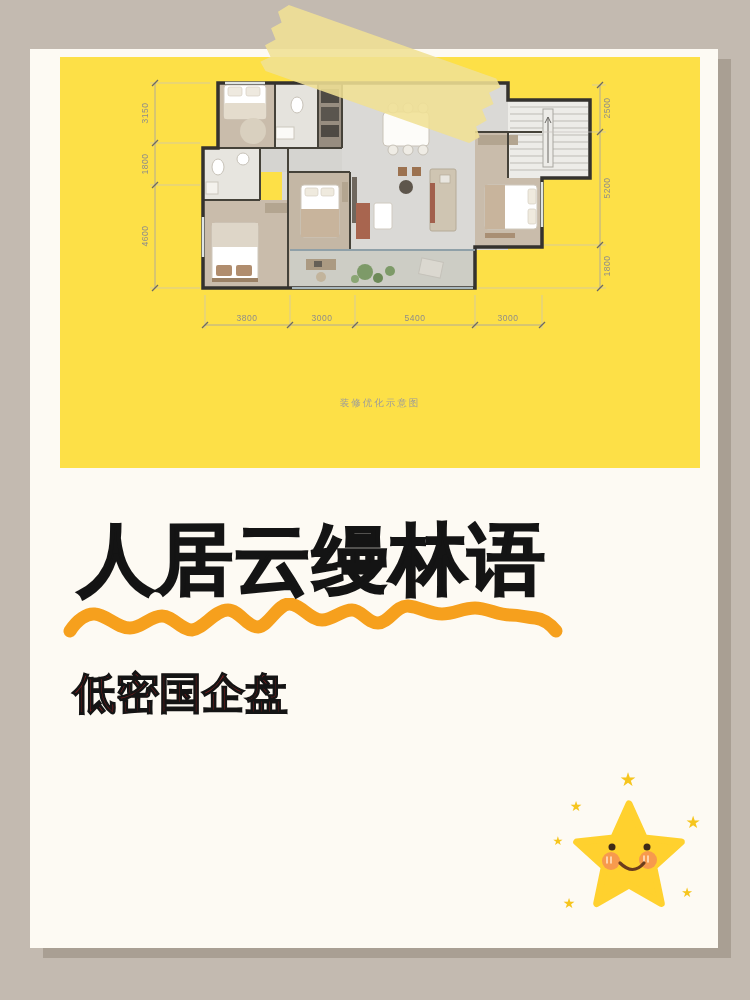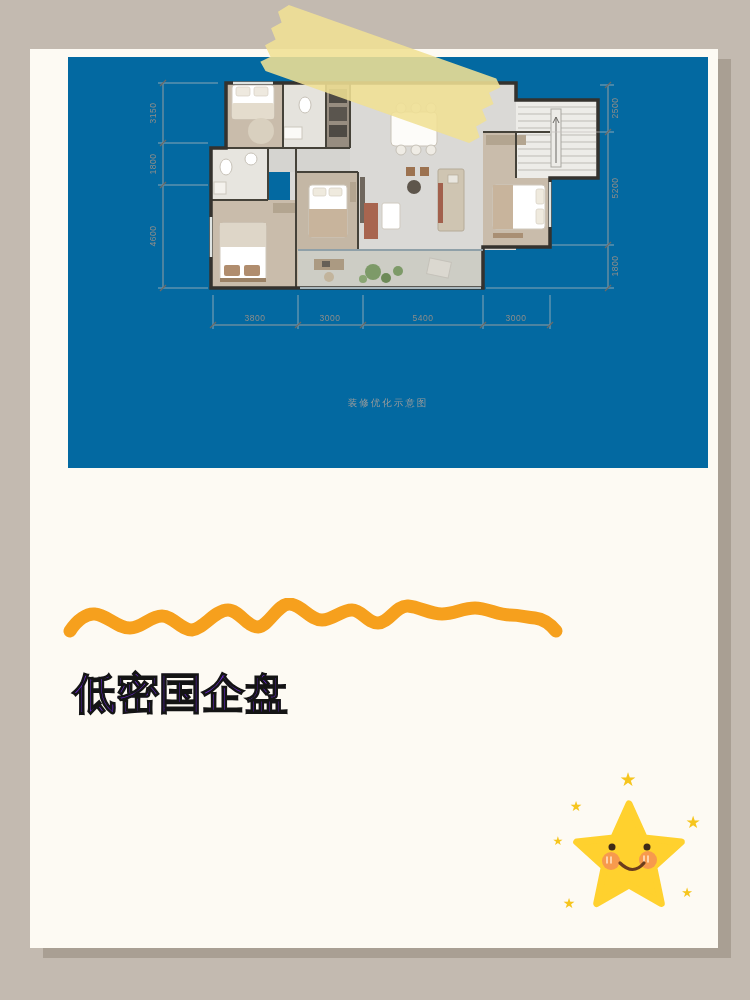--- a/index.html
+++ b/index.html
@@ -1,27 +1,27 @@
 <!DOCTYPE html>
 <html><head>
 <meta charset="utf-8">
 <style>
   html,body{margin:0;padding:0;}
   .page{position:relative;width:750px;height:1000px;background:#c3bab0;overflow:hidden;
         font-family:"Liberation Sans",sans-serif;}
   .card{position:absolute;left:30px;top:49px;width:688px;height:899px;
         background:#fdfaf3;box-shadow:13px 10px 0 #a99f93;}
-  .plan-wrap{position:absolute;left:68px;top:57px;width:640px;height:411px;background:#0369a1;z-index:2;}
+  .plan-wrap{position:absolute;left:60px;top:57px;width:640px;height:411px;background:#fde047;z-index:2;}
   .plan{width:100%;height:100%;display:block;}
   .tape{position:absolute;left:259px;top:38px;width:240px;height:72px;transform:rotate(19.5deg);z-index:6;}
   .title{position:absolute;left:78px;top:518px;z-index:3;font-size:77px;font-weight:900;
          color:#141414;letter-spacing:1px;line-height:1.08;-webkit-text-stroke:2px #141414;white-space:nowrap;}
   .squiggle{position:absolute;left:45px;top:598px;z-index:2;}
   .subtitle{position:absolute;left:73px;top:664px;z-index:3;font-size:43px;font-weight:900;
-            color:#6d28d9;line-height:58px;-webkit-text-stroke:1.2px #141414;}
+            color:#7f1d1d;line-height:58px;-webkit-text-stroke:1.2px #141414;}
   .star-cluster{position:absolute;left:545px;top:768px;z-index:3;}
   .dimtxt{fill:#8f8d89;font-size:8.5px;letter-spacing:.5px;font-family:"Liberation Sans",sans-serif;}
   .caption-txt{fill:#9b9b9b;font-size:9.5px;letter-spacing:2px;font-family:"Liberation Sans",sans-serif;}
 </style>
 </head>
 <body>
 
 <div class="page">
   <div class="card"></div>
 
@@ -185,20 +185,21 @@
       </g>
 
       <text class="caption-txt" text-anchor="middle" x="320" y="349">装修优化示意图</text>
     </svg>
   </div>
 
   <svg class="tape" viewBox="0 0 240 72">
     <polygon points="12,1 232,1 239,8 230,17 238,26 229,35 237,44 229,53 236,62 228,71 12,71 4,64 12,56 3,47 11,38 3,29 11,20 4,11" fill="#f0e094" fill-opacity="0.88"></polygon>
   </svg>
 
+  <div class="title">人居云缦林语</div>
 
   <svg class="squiggle" width="520" height="50" viewBox="0 0 520 50">
     <path d="M25,33 C32,22 42,15 50,16 C62,17 72,30 85,30 C97,30 105,18 117,18 C128,18 136,32 147,32
              C158,31 170,12 183,12 C194,12 202,29 213,29 C224,28 233,5 245,6 C257,7 265,22 277,22
              C288,22 296,12 307,12 C317,12 322,25 333,25 C344,25 351,7 363,8 C375,9 385,16 397,16
              C409,16 418,10 430,10 C442,10 453,17 465,17 C475,17 480,19 490,20 C500,21 506,27 511,33" fill="none" stroke="#f6a01d" stroke-width="13" stroke-linecap="round" stroke-linejoin="round"></path>
   </svg>
 
   <div class="subtitle">
     <div>低密国企盘</div>

